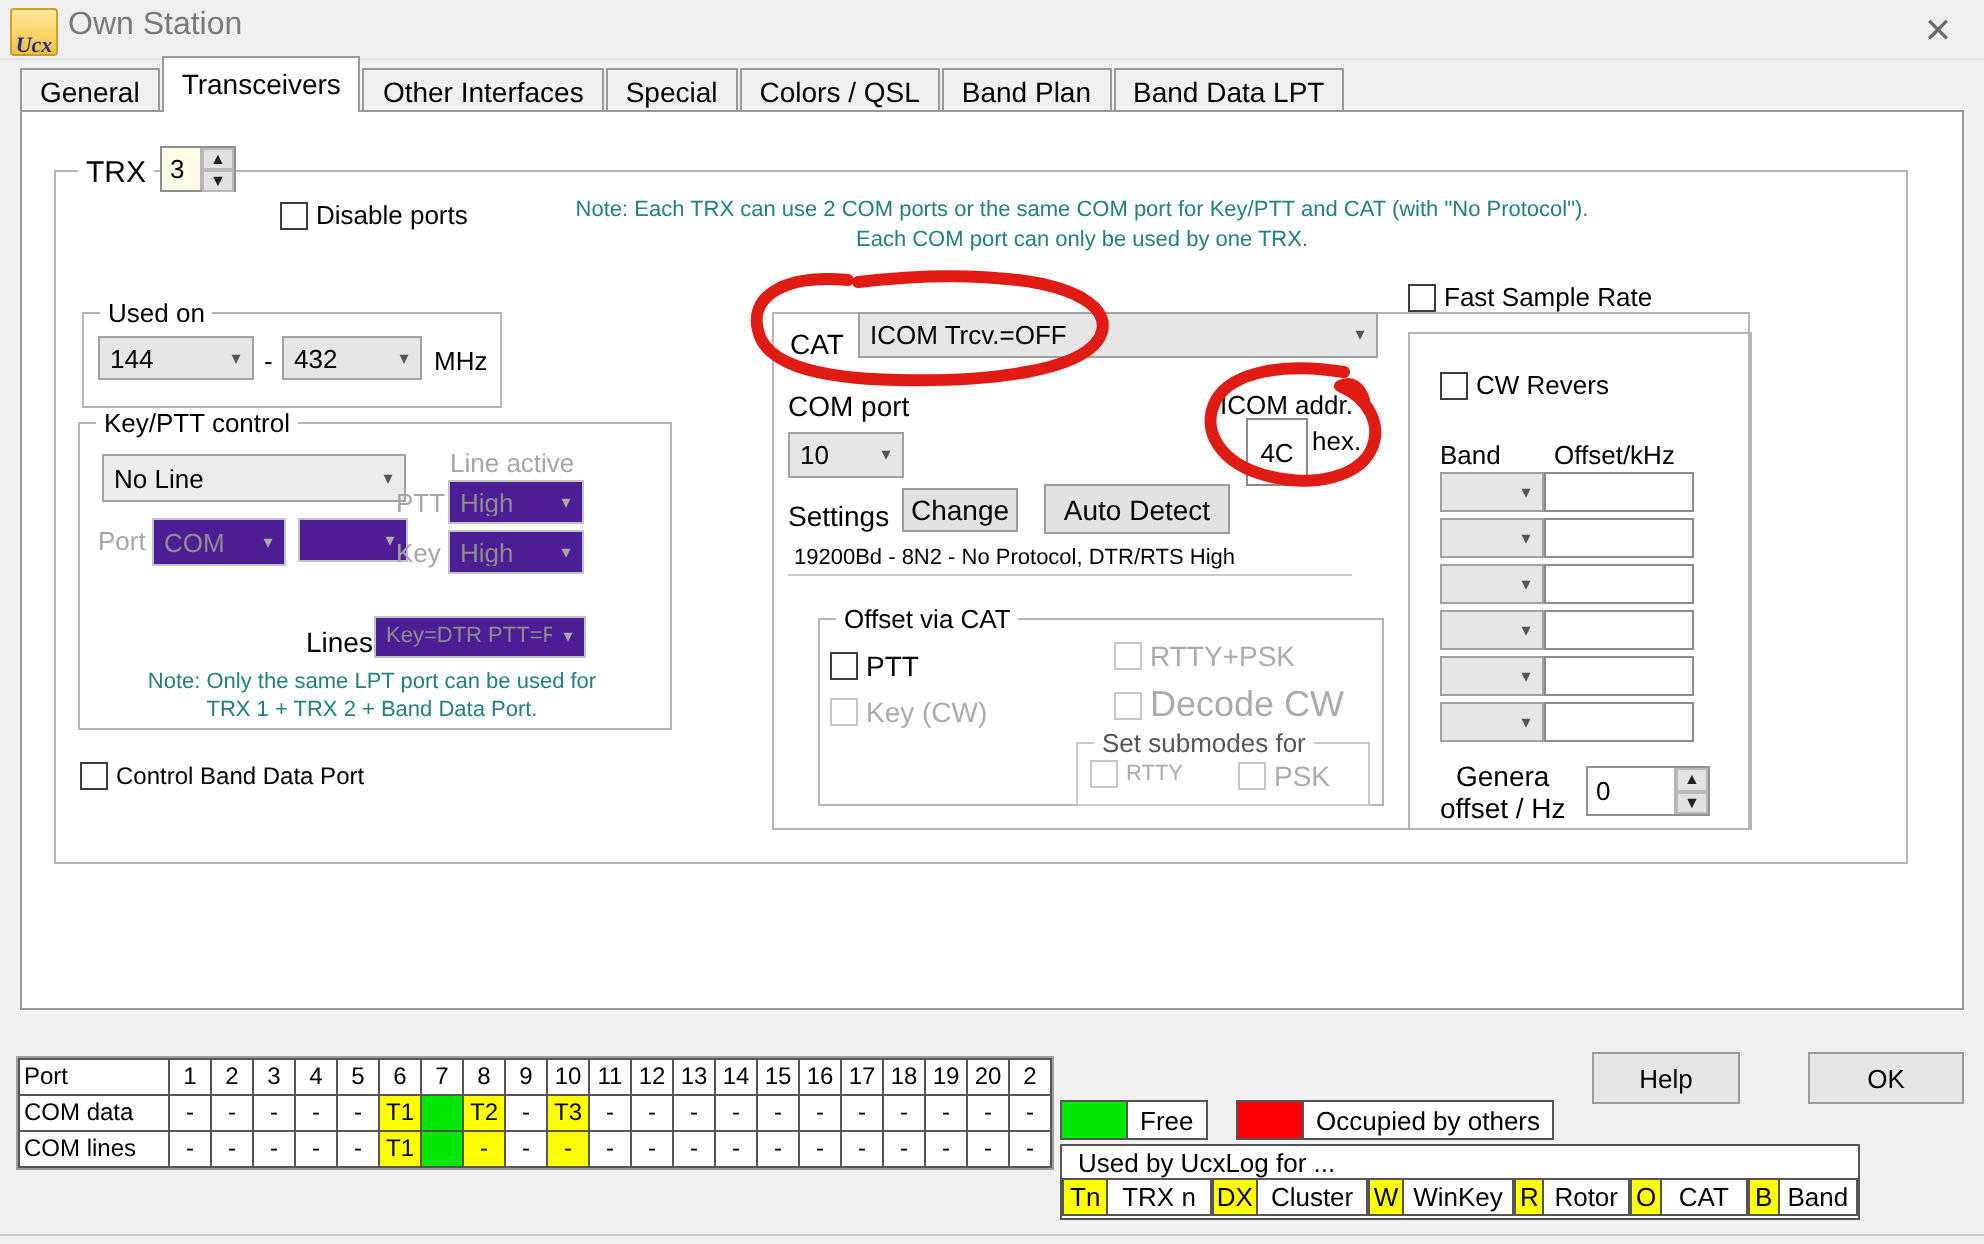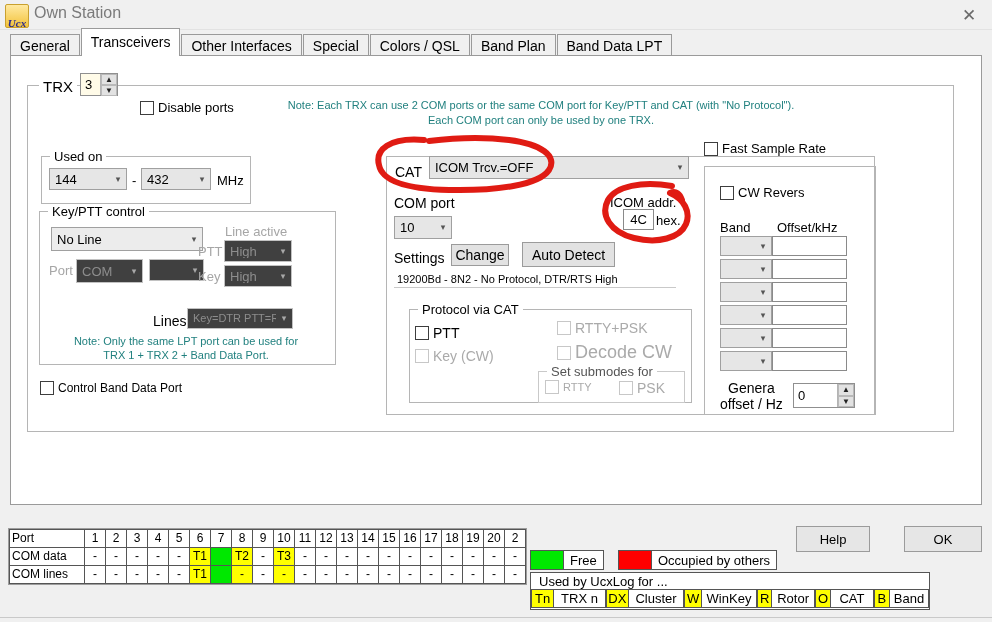--- a/index.html
+++ b/index.html
@@ -43,21 +43,21 @@
 
   .lbl{position:absolute;font-size:13px;color:#000;}
   .lbl.dim{color:#a6a6a6;}
   .note{position:absolute;font-size:11px;color:#21807f;line-height:14px;}
 
   
   .combo{position:absolute;box-sizing:border-box;background:#e6e6e6;border:1px solid #a0a0a0;
     font-size:13px;line-height:1;display:flex;align-items:center;padding-left:5px;color:#000;}
   .combo .cv{flex:1;overflow:hidden;white-space:nowrap;}
   .combo .ar{width:16px;text-align:center;font-size:9px;color:#555;}
-  .combo.dis{background:#404040;border-color:#c2c2c2;color:#8d8d8d;}
+  .combo.dis{background:#4c1d95;border-color:#c2c2c2;color:#8d8d8d;}
   .combo.dis .ar{color:#a8a8a8;}
   .combo.light{background:#ececec;}
 
   
   .tb{position:absolute;box-sizing:border-box;background:#fff;border:1px solid #8a8a8a;
     font-size:13px;display:flex;align-items:center;padding-left:3px;}
   .tb.flat{border:none;border-bottom:1px solid #c9c9c9;background:transparent;font-size:11px;}
 
   
   .cb{position:absolute;display:flex;align-items:center;font-size:13px;}
@@ -227,25 +227,25 @@
       <span class="cv">10</span>
       <span class="ar">▾</span>
     </div>
 
     <div class="lbl" style="left:383px;top:194px;font-size:14px;">Settings</div>
     <div class="btn" style="left:440px;top:188px;width:58px;height:22px;font-size:14px;">Change</div>
     <div class="btn" style="left:511px;top:186px;width:93px;height:25px;font-size:14px;">Auto Detect</div>
     <div class="tb flat" style="left:383px;top:214px;width:282px;height:18px;">19200Bd - 8N2 - No Protocol, DTR/RTS High</div>
 
     <div class="lbl" style="left:599px;top:139px;font-size:13px;">ICOM addr.</div>
-    <div class="tb" style="left:612px;top:153px;width:31px;height:21px;justify-content:center;padding-left:0;">4C</div>
+    <div class="tb" style="left:612px;top:153px;width:31px;height:34px;justify-content:center;padding-left:0;">4C</div>
     <div class="lbl" style="left:645px;top:157px;font-size:13px;">hex.</div>
 
     <div class="gb" style="left:398px;top:253px;width:281px;height:92px;">
-      <span class="lg">Protocol via CAT</span>
+      <span class="lg">Offset via CAT</span>
     </div>
     <div class="cb" style="left:404px;top:269px;font-size:14px;">
       <span class="box"></span>
       <span>PTT</span>
     </div>
     <div class="cb dim" style="left:404px;top:292px;font-size:14px;">
       <span class="box"></span>
       <span>Key (CW)</span>
     </div>
     <div class="cb dim" style="left:546px;top:264px;font-size:14px;">

